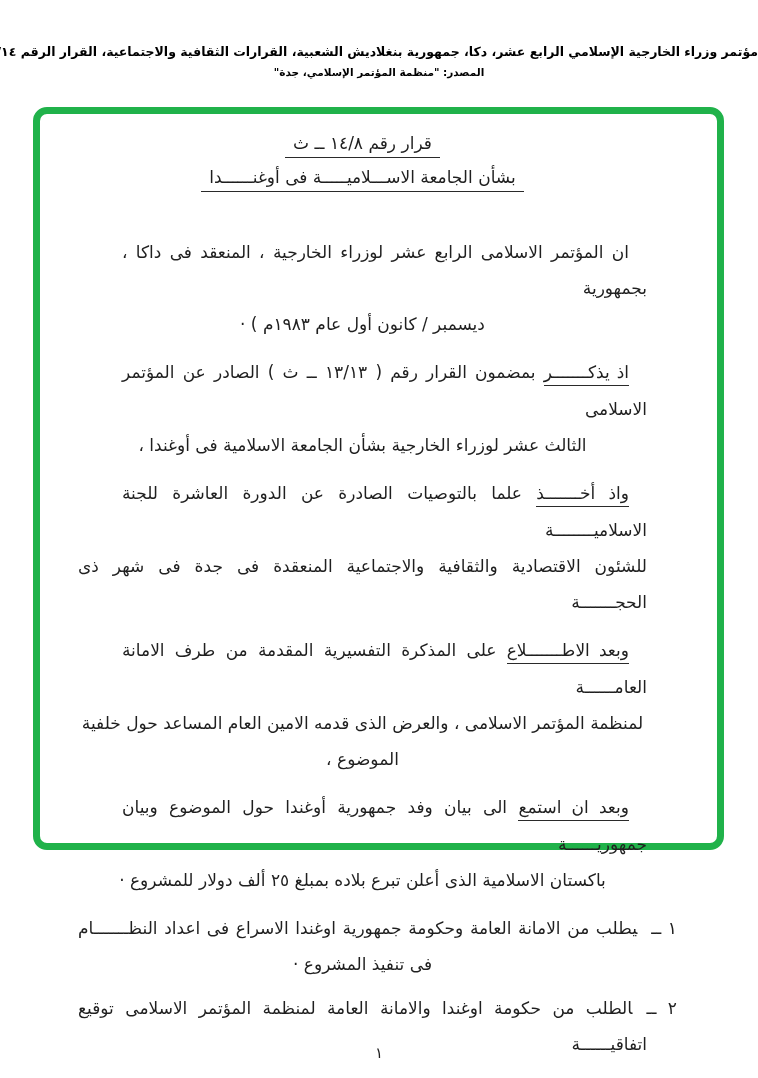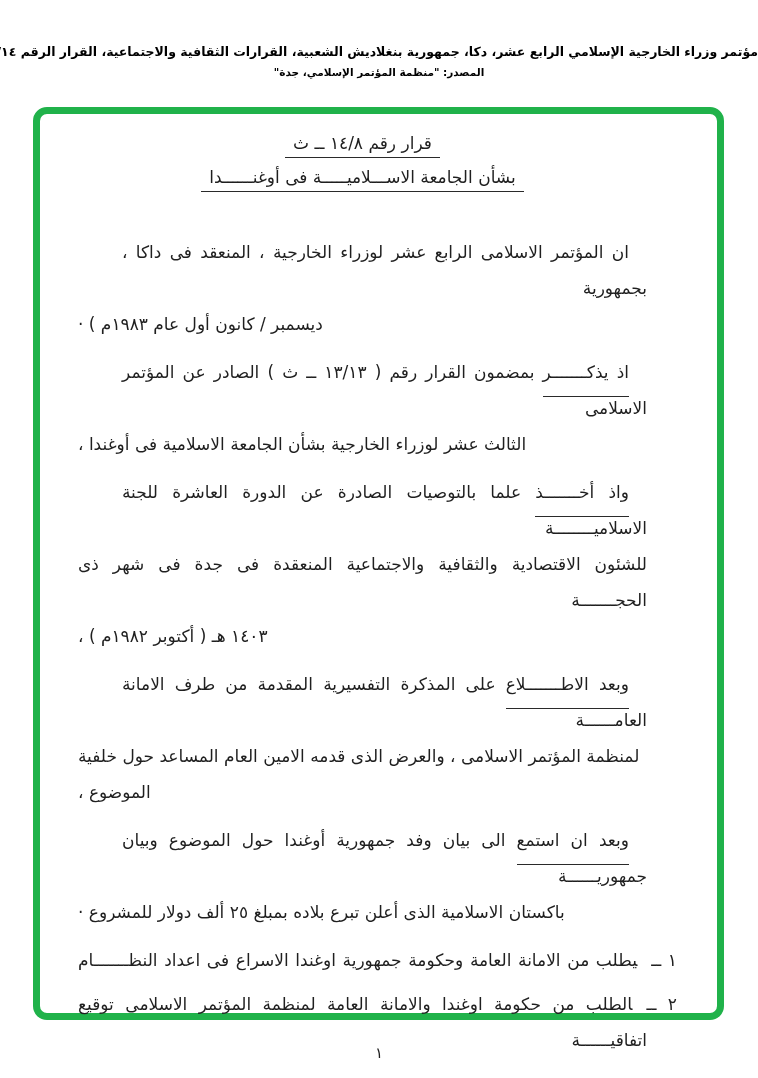--- a/index.html
+++ b/index.html
@@ -5,40 +5,40 @@
   html,body{margin:0;padding:0;background:#ffffff;}
   body{width:758px;height:1078px;font-family:"DejaVu Sans",sans-serif;}
   .page{position:relative;width:758px;height:1078px;overflow:hidden;background:#fff;}
 
   
   .doc-header{position:absolute;top:44px;left:0;right:0;text-align:center;color:#000;direction:rtl;}
   .doc-header .h1{font-size:12.5px;font-weight:bold;white-space:nowrap;letter-spacing:0;}
   .doc-header .h2{font-size:10.5px;font-weight:bold;margin-top:7px;}
 
   
-  .green-box{position:absolute;left:33px;top:107px;width:691px;height:913px;
+  .green-box{position:absolute;left:33px;top:107px;width:691px;height:743px;
              box-sizing:border-box;border:7px solid #20b24a;border-radius:14px;background:#fff;}
 
   
   .scan{position:absolute;top:0;left:0;right:0;bottom:0;direction:rtl;
         padding:10px 70px 0 38px;color:#1f1f1f;font-size:17px;line-height:36px;}
 
   .title-block{text-align:center;margin:2px 0 40px;}
   .title-line{display:block;line-height:34px;}
   .title-line > span{border-bottom:1.6px solid #2a2a2a;padding:0 8px 4px;}
 
   .para,.item{margin:0 0 12px;}
   .para6{margin-bottom:14px;}
   .item{margin-bottom:8px;}
   .line{display:block;}
   .just{text-align:justify;text-align-last:justify;}
-  .line:not(.just){text-align:left;}
+  .line:not(.just){text-align:center;}
   .para .first{text-indent:18px;margin-left:44px;}
   .item .first{text-indent:-30px;}
-  .lead{border-bottom:1.5px solid #2a2a2a;padding-bottom:14px;}
+  .lead{border-bottom:1.5px solid #2a2a2a;padding-bottom:3px;font-family:Liberation Serif, serif;}
   .marker{padding-left:14px;}
 
   .page-number{position:absolute;bottom:16px;left:0;right:0;text-align:center;
                font-size:15px;color:#1f1f1f;}
 </style>
 </head>
 <body>
 
 <div class="page">
 
@@ -61,36 +61,36 @@
       </div>
 
       <div class="para">
         <span class="line first just"><span class="lead">اذ يذكـــــــر</span><span> بمضمون القرار رقم ( ١٣/١٣ ــ ث )  الصادر عن المؤتمر الاسلامى</span></span>
         <span class="line">الثالث عشر لوزراء الخارجية بشأن الجامعة الاسلامية فى أوغندا ،</span>
       </div>
 
       <div class="para">
         <span class="line first just"><span class="lead">واذ أخـــــــذ</span><span> علما بالتوصيات الصادرة عن الدورة العاشرة للجنة الاسلاميــــــــة</span></span>
         <span class="line just">للشئون الاقتصادية والثقافية والاجتماعية المنعقدة فى جدة فى شهر ذى الحجـــــــة</span>
-        <span class="line">١٤٠٣ هـ ( أكتوبر ١٩٨٢م ) ،</span>
       </div>
 
       <div class="para">
         <span class="line first just"><span class="lead">وبعد الاطـــــــلاع</span><span> على المذكرة التفسيرية المقدمة من طرف الامانة العامــــــة</span></span>
         <span class="line">لمنظمة المؤتمر الاسلامى ، والعرض الذى قدمه الامين العام المساعد حول خلفية الموضوع ،</span>
       </div>
 
       <div class="para">
         <span class="line first just"><span class="lead">وبعد ان استمع</span><span> الى بيان وفد جمهورية أوغندا حول الموضوع  وبيان جمهوريــــــة</span></span>
         <span class="line">باكستان الاسلامية الذى أعلن تبرع بلاده بمبلغ ٢٥ ألف دولار للمشروع ·</span>
       </div>
 
 
       <div class="item">
         <span class="line first just"><span class="marker">١ ــ</span><span>يطلب من الامانة العامة وحكومة جمهورية اوغندا الاسراع فى اعداد النظـــــــام</span></span>
+        <span class="line">فى تنفيذ المشروع ·</span>
       </div>
 
       <div class="item">
         <span class="line first just"><span class="marker">٢ ــ</span><span>الطلب من حكومة اوغندا والامانة العامة لمنظمة المؤتمر الاسلامى توقيع اتفاقيــــــة</span></span>
 
       </div>
 
     </div>
   </div>
 

